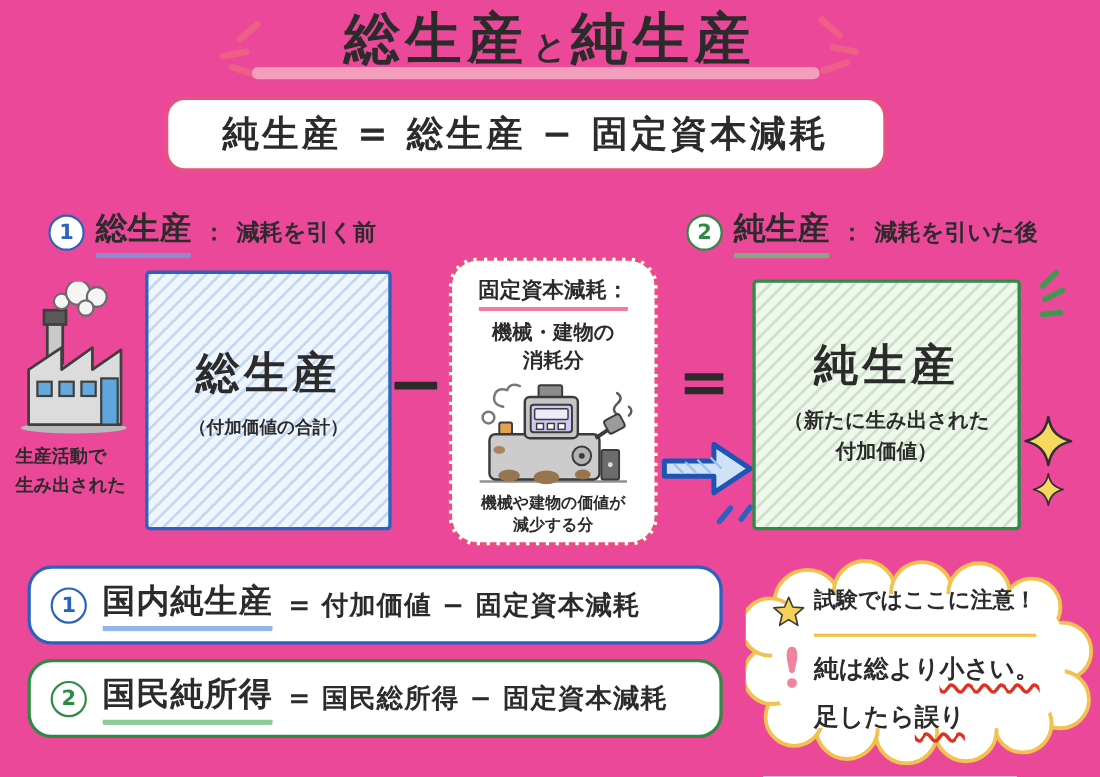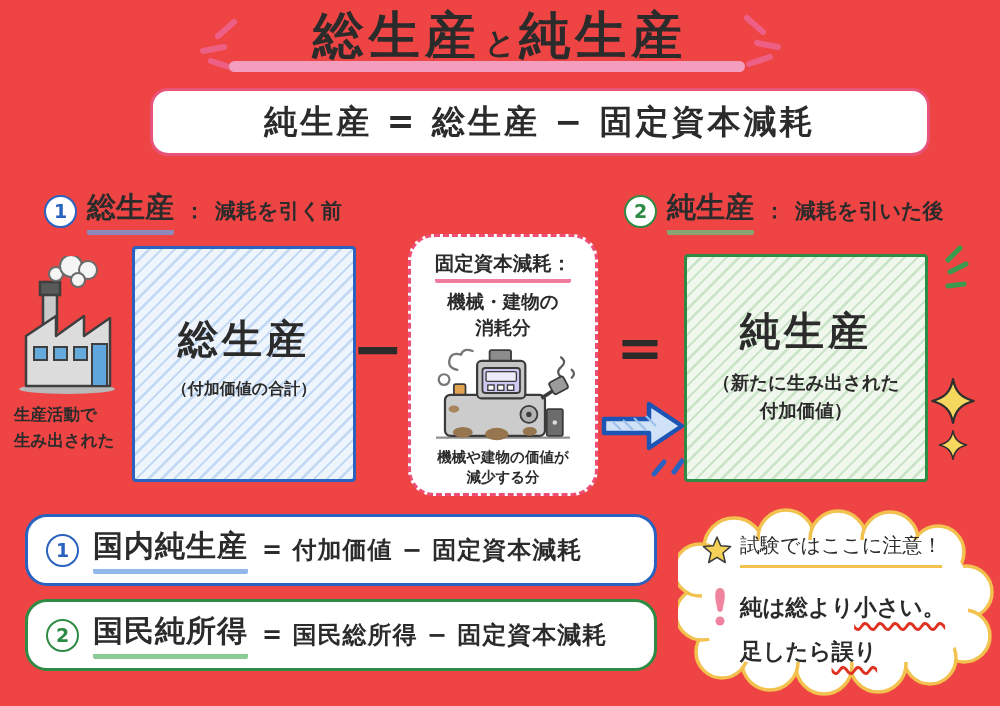--- a/index.html
+++ b/index.html
@@ -1,27 +1,27 @@
 <!DOCTYPE html>
 <html><head>
 <meta charset="utf-8">
 <style>
   * { box-sizing: border-box; margin: 0; padding: 0; }
   html,body { background:#ffffff; }
   body { font-family: "DejaVu Sans", "Liberation Sans", sans-serif; color:#2b2b2b; }
-  .canvas { position:relative; width:1000px; height:706px; background:#ef4444; overflow:hidden; }
+  .canvas { position:relative; width:1000px; height:706px; background:#ec4899; overflow:hidden; }
   .abs { position:absolute; }
 
   
   .title { left:0; right:0; top:2px; text-align:center; font-weight:700; white-space:nowrap; }
   .t-big { font-size:51px; letter-spacing:5px; }
   .t-small { font-size:30px; font-weight:700; margin:0 4px; }
   .title-underline { left:229px; top:61px; width:516px; height:11px; background:#f29ebc; border-radius:6px; }
 
-  .formula-box { left:150px; top:88px; width:780px; height:68px; border:3.5px solid #e8537a;
+  .formula-box { left:150px; top:88px; width:656px; height:68px; border:3.5px solid #e8537a;
     border-radius:18px; display:flex; align-items:center; justify-content:center; background:#fff; }
   .formula-text { font-size:33px; font-weight:700; letter-spacing:3px; white-space:nowrap; }
 
   
   .sec-label { top:190px; height:42px; display:flex; align-items:center; gap:10px; white-space:nowrap; }
   .circle-num { display:inline-flex; width:33px; height:33px; border-radius:50%; align-items:center;
     justify-content:center; font-size:19px; font-weight:700; flex:0 0 auto; background:#fff; }
   .cn-blue { border:2.5px solid #2a62c0; color:#2a62c0; }
   .cn-green { border:2.5px solid #2e8b44; color:#2e8b44; }
   .sec-term { font-size:29px; font-weight:700; padding-bottom:2px; border-radius:2px; }
@@ -63,21 +63,21 @@
   .fbox { left:25px; width:632px; height:72px; border-radius:22px; background:#fff;
     display:flex; align-items:center; padding-left:18px; gap:14px; white-space:nowrap; }
   .fbox-blue { top:514px; border:3px solid #2a62c0; }
   .fbox-green { top:599px; border:3px solid #2e8b44; }
   .fbox-term { font-size:30px; font-weight:700; letter-spacing:1px; padding-bottom:2px; border-radius:2px; }
   .fbox-eq { font-size:24px; font-weight:700; letter-spacing:1px; }
 
   
   .cloud { left:678px; top:506px; width:316px; height:190px; }
   .cloud-row1 { left:24px; top:26px; display:flex; align-items:center; gap:8px; }
-  .cloud-heading { font-size:20px; font-weight:400; border-bottom:3px solid #f2c14e; padding-bottom:6px; white-space:nowrap; }
+  .cloud-heading { font-size:20px; font-weight:700; border-bottom:3px solid #f2c14e; padding-bottom:17px; white-space:nowrap; }
   .cloud-row2 { left:34px; top:80px; display:flex; align-items:center; gap:12px; }
   .cloud-row3 { left:62px; top:130px; }
   .cloud-text { font-size:22.5px; font-weight:700; white-space:nowrap; }
   .wavy { text-decoration: underline wavy #e03222 2.5px; text-underline-offset:7px; }
 </style>
 </head>
 <body>
 
 <div class="canvas">
 

